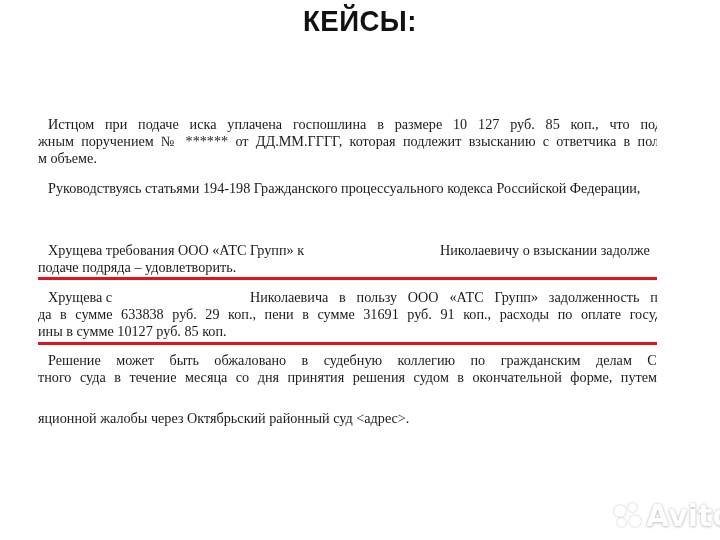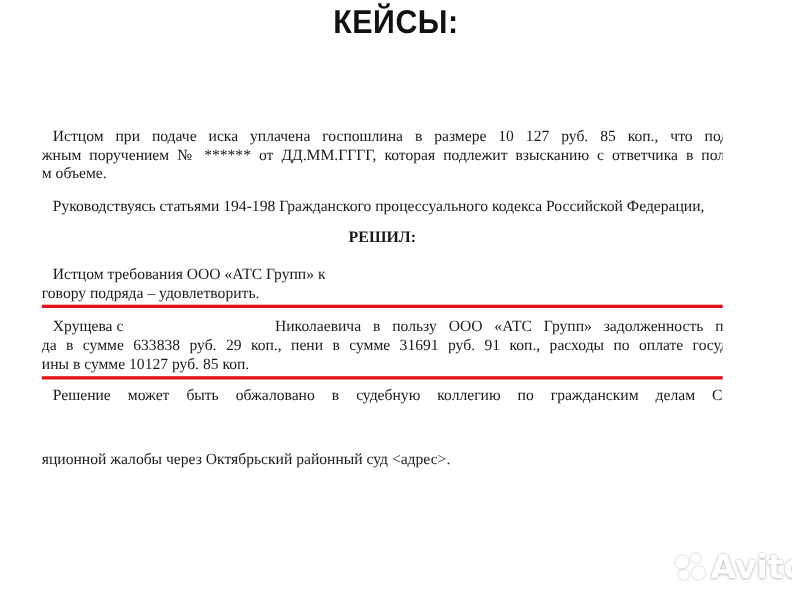--- a/index.html
+++ b/index.html
@@ -49,31 +49,32 @@
 <div class="title">КЕЙСЫ:</div>
 
 <div class="doc">
 
   <div class="line indent" style="top:116px; width:650px; text-align:justify; text-align-last:justify;">Истцом при подаче иска уплачена госпошлина в размере 10 127 руб. 85 коп., что подтверж</div>
   <div class="line flush" style="top:133px; width:640px; text-align:justify; text-align-last:justify;">жным поручением № ****** от ДД.ММ.ГГГГ, которая подлежит взысканию с ответчика в пользу</div>
   <div class="line flush" style="top:150px;font-family:Liberation Serif, serif;">м объеме.</div>
 
   <div class="line indent" style="top:180px;">Руководствуясь статьями 194-198 Гражданского процессуального кодекса Российской Федерации,</div>
 
-  <div class="heading">РЕШИЛ:</div>
 
-  <div class="line indent" style="top:242px;">Истцом требования ООО «АТС Групп» к</div>
-  <div class="line flush" style="top:259px;">говору подряда – удовлетворить.</div>
+  <div class="line indent" style="top:242px;">Хрущева требования ООО «АТС Групп» к</div>
+  <div class="line" style="top:242px; left:402px;">Николаевичу о взыскании задолже</div>
+  <div class="line flush" style="top:259px;">подаче подряда – удовлетворить.</div>
 
   <div class="line indent" style="top:289px;">Хрущева с</div>
   <div class="line" style="top:289px; left:212px; width:440px; text-align:justify; text-align-last:justify;">Николаевича в пользу ООО «АТС Групп» задолженность по до</div>
   <div class="line flush" style="top:306px; width:650px; text-align:justify; text-align-last:justify;">да в сумме 633838 руб. 29 коп., пени в сумме 31691 руб. 91 коп., расходы по оплате государст</div>
   <div class="line flush" style="top:323px;text-align:center;">ины в сумме 10127 руб. 85 коп.</div>
 
   <div class="line indent" style="top:352px; width:650px; text-align:justify; text-align-last:justify;">Решение может быть обжаловано в судебную коллегию по гражданским делам Свердло</div>
+  <div class="line flush" style="top:369px; width:619px; text-align:justify; text-align-last:justify;">тного суда в течение месяца со дня принятия решения судом в окончательной форме, путем</div>
   <div class="line flush" style="top:386px;margin-top:24px;">яционной жалобы через Октябрьский районный суд &lt;адрес&gt;.</div>
 
 </div>
 
 <div class="red-rule" style="top:277px;"></div>
 <div class="red-rule" style="top:342px;"></div>
 
 <div class="avito">
   <div class="dots">
     <span style="left:0; top:2px; width:12px; height:12px;"></span>

